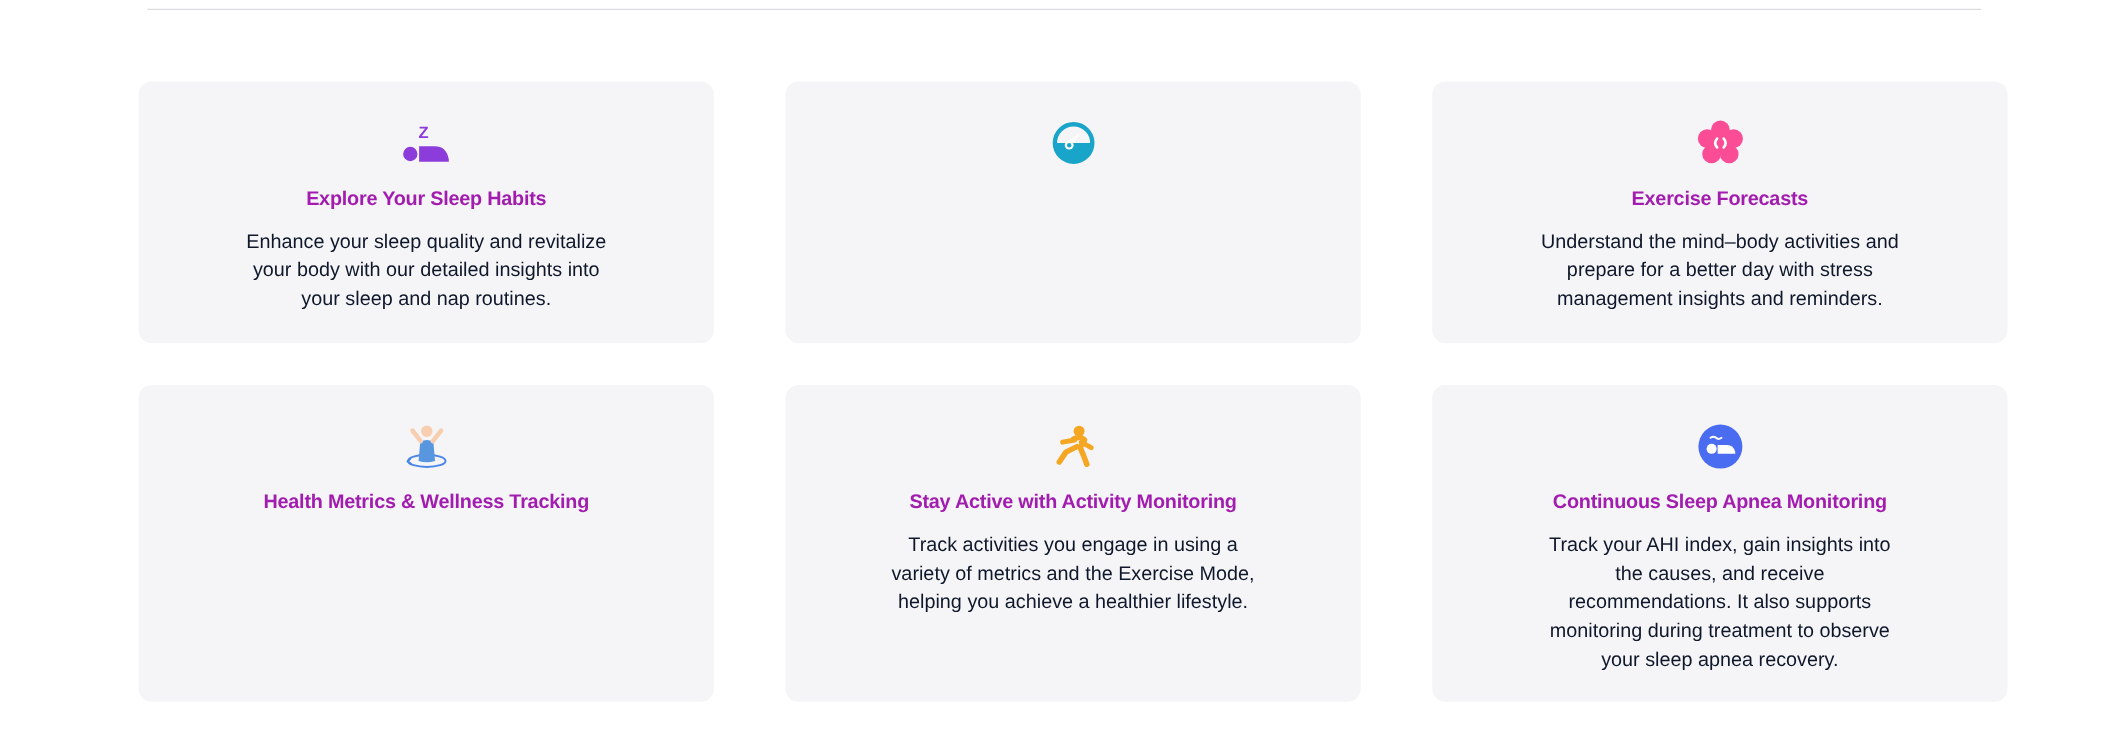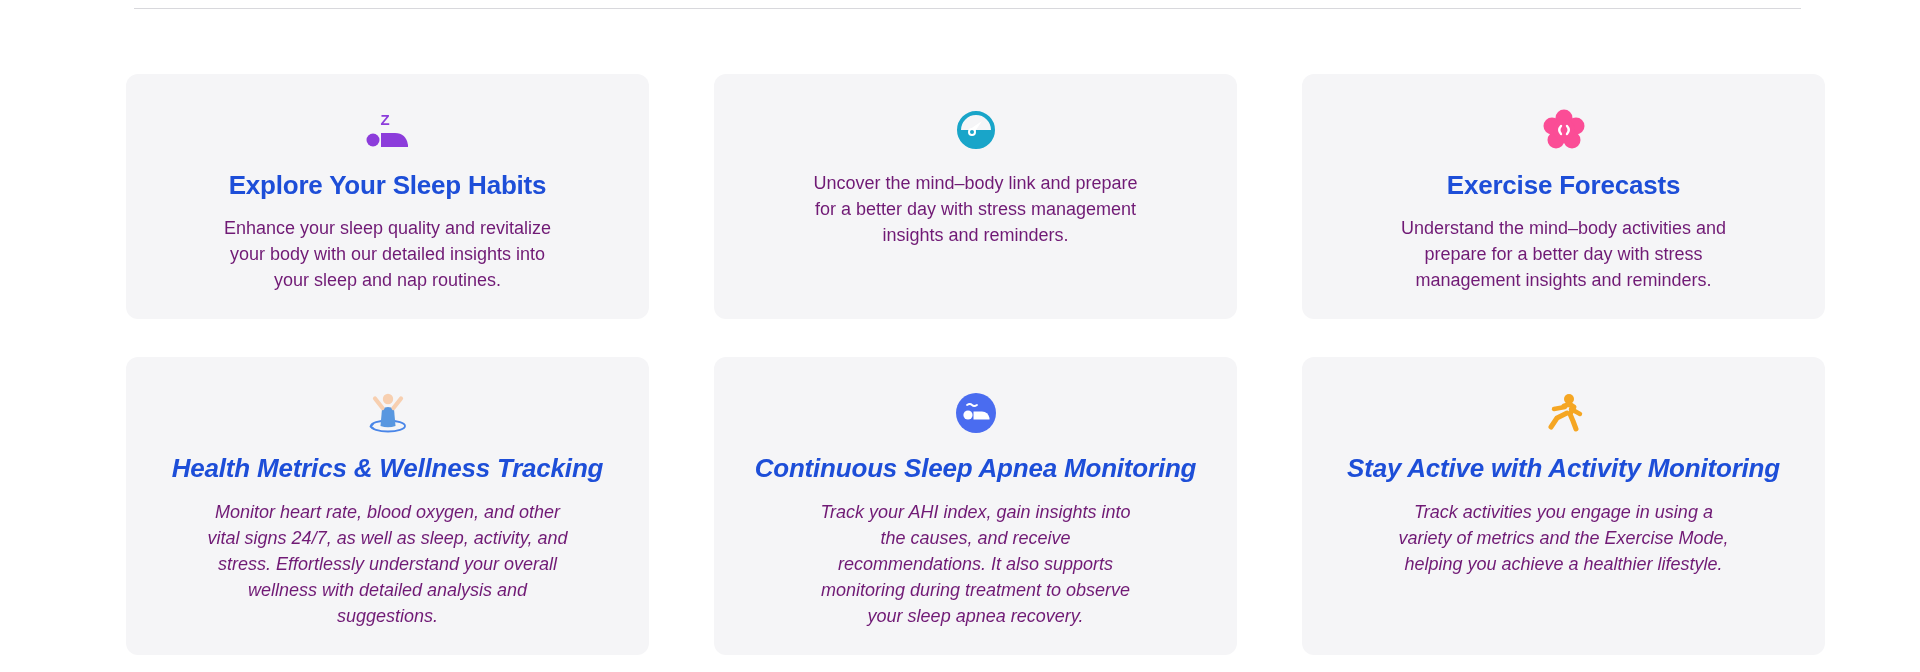--- a/index.html
+++ b/index.html
@@ -45,47 +45,47 @@
     background: #f5f5f7;
     border-radius: 12px;
     padding: 30px 34px 26px 34px;
     display: flex;
     flex-direction: column;
     align-items: center;
     text-align: center;
   }
 
   .card.row1 { min-height: 238px; }
-  .card.row2 { min-height: 266px; font-style: italic; }
+  .card.row2 { min-height: 266px; }
 
   .icon-wrap {
     height: 52px;
     width: 64px;
     display: flex;
     align-items: center;
     justify-content: center;
     margin-bottom: 14px;
   }
 
   .icon-wrap svg { display: block; }
 
   .card-title {
-    font-size: 26px;
+    font-size: 18px;
     font-weight: bold;
-    color: #1d4ed8;
+    color: #a21caf;
     letter-spacing: -0.2px;
     line-height: 1.2;
     margin-bottom: 14px;
     white-space: nowrap;
   }
 
   .card-desc {
     font-size: 18px;
     font-weight: 400;
-    color: #701a75;
+    color: #0f172a;
     line-height: 1.45;
     max-width: 340px;
   }
 
   .card.wide .card-desc { max-width: 360px; }
 </style>
 </head>
 <body>
 
 <div class="page">
@@ -109,21 +109,20 @@
     <div class="card row1">
       <div class="icon-wrap">
         <svg width="42" height="42" viewBox="0 0 42 42" aria-hidden="true">
           <circle cx="21" cy="21" r="17" fill="none" stroke="#19a5c9" stroke-width="4"></circle>
           <path d="M4 21 A17 17 0 0 0 38 21 Z" fill="#19a5c9"></path>
           <path d="M27 12 L18.5 24.5 L14.5 20.5 Z" fill="#ffffff"></path>
           <circle cx="17" cy="23" r="4" fill="#ffffff"></circle>
           <circle cx="17" cy="23" r="2" fill="#19a5c9"></circle>
         </svg>
       </div>
-      <div class="card-desc">Uncover the mind–body link and prepare for a better day with stress management insights and reminders.</div>
     </div>
 
     <div class="card row1">
       <div class="icon-wrap">
         <svg width="42" height="42" viewBox="0 0 42 42" aria-hidden="true">
           <circle cx="21" cy="9" r="8.5" fill="#fb4d96"></circle>
           <circle cx="33" cy="17" r="8.5" fill="#fb4d96"></circle>
           <circle cx="29" cy="31" r="8.5" fill="#fb4d96"></circle>
           <circle cx="13" cy="31" r="8.5" fill="#fb4d96"></circle>
           <circle cx="9" cy="17" r="8.5" fill="#fb4d96"></circle>
@@ -141,44 +140,43 @@
         <svg width="46" height="44" viewBox="0 0 46 44" aria-hidden="true">
           <ellipse cx="23" cy="35" rx="17" ry="5.5" fill="none" stroke="#4a86e8" stroke-width="1.8"></ellipse>
           <path d="M8 33 L5.5 35.5 L8.5 37.5" fill="none" stroke="#4a86e8" stroke-width="1.8" stroke-linecap="round" stroke-linejoin="round"></path>
           <circle cx="23" cy="8" r="5.2" fill="#f7cfb0"></circle>
           <path d="M17 18 Q23 14 29 18 L30.5 35 Q23 37.5 15.5 35 Z" fill="#5897e0"></path>
           <path d="M17.5 17 L10 7.5" fill="none" stroke="#f7cfb0" stroke-width="4.2" stroke-linecap="round"></path>
           <path d="M28.5 17 L36 7.5" fill="none" stroke="#f7cfb0" stroke-width="4.2" stroke-linecap="round"></path>
         </svg>
       </div>
       <div class="card-title">Health Metrics &amp; Wellness Tracking</div>
-      <div class="card-desc">Monitor heart rate, blood oxygen, and other vital signs 24/7, as well as sleep, activity, and stress. Effortlessly understand your overall wellness with detailed analysis and suggestions.</div>
-    </div>
-
-    <div class="card row2">
-      <div class="icon-wrap">
-        <svg width="44" height="44" viewBox="0 0 44 44" aria-hidden="true">
-          <circle cx="22" cy="22" r="20" fill="#4a6cf0"></circle>
-          <path d="M13 14 q3 -2 5 0 q2 2 5 0" fill="none" stroke="#ffffff" stroke-width="1.8" stroke-linecap="round"></path>
-          <circle cx="14" cy="24" r="4.6" fill="#ffffff"></circle>
-          <path d="M19.5 20.5 H28 q6 0 7.5 6.5 v1.5 H19.5 Z" fill="#ffffff"></path>
-        </svg>
-      </div>
-      <div class="card-title">Continuous Sleep Apnea Monitoring</div>
-      <div class="card-desc">Track your AHI index, gain insights into the causes, and receive recommendations. It also supports monitoring during treatment to observe your sleep apnea recovery.</div>
     </div>
 
     <div class="card row2">
       <div class="icon-wrap">
         <svg width="42" height="42" viewBox="0 0 42 42" aria-hidden="true">
           <circle cx="26" cy="7" r="5" fill="#f5a623"></circle>
           <path d="M21 14 Q27 11 31 15 L27 22 L30 29 L33 37" fill="none" stroke="#f5a623" stroke-width="5" stroke-linecap="round" stroke-linejoin="round"></path>
           <path d="M24 21 L14 26 L8 35" fill="none" stroke="#f5a623" stroke-width="5" stroke-linecap="round" stroke-linejoin="round"></path>
           <path d="M22 15 L11 17" fill="none" stroke="#f5a623" stroke-width="4.4" stroke-linecap="round"></path>
           <path d="M28 17 L37 22" fill="none" stroke="#f5a623" stroke-width="4.4" stroke-linecap="round"></path>
         </svg>
       </div>
       <div class="card-title">Stay Active with Activity Monitoring</div>
       <div class="card-desc">Track activities you engage in using a variety of metrics and the Exercise Mode, helping you achieve a healthier lifestyle.</div>
     </div>
 
+    <div class="card row2">
+      <div class="icon-wrap">
+        <svg width="44" height="44" viewBox="0 0 44 44" aria-hidden="true">
+          <circle cx="22" cy="22" r="20" fill="#4a6cf0"></circle>
+          <path d="M13 14 q3 -2 5 0 q2 2 5 0" fill="none" stroke="#ffffff" stroke-width="1.8" stroke-linecap="round"></path>
+          <circle cx="14" cy="24" r="4.6" fill="#ffffff"></circle>
+          <path d="M19.5 20.5 H28 q6 0 7.5 6.5 v1.5 H19.5 Z" fill="#ffffff"></path>
+        </svg>
+      </div>
+      <div class="card-title">Continuous Sleep Apnea Monitoring</div>
+      <div class="card-desc">Track your AHI index, gain insights into the causes, and receive recommendations. It also supports monitoring during treatment to observe your sleep apnea recovery.</div>
+    </div>
+
   </div>
 </div>
 
 </body></html>

